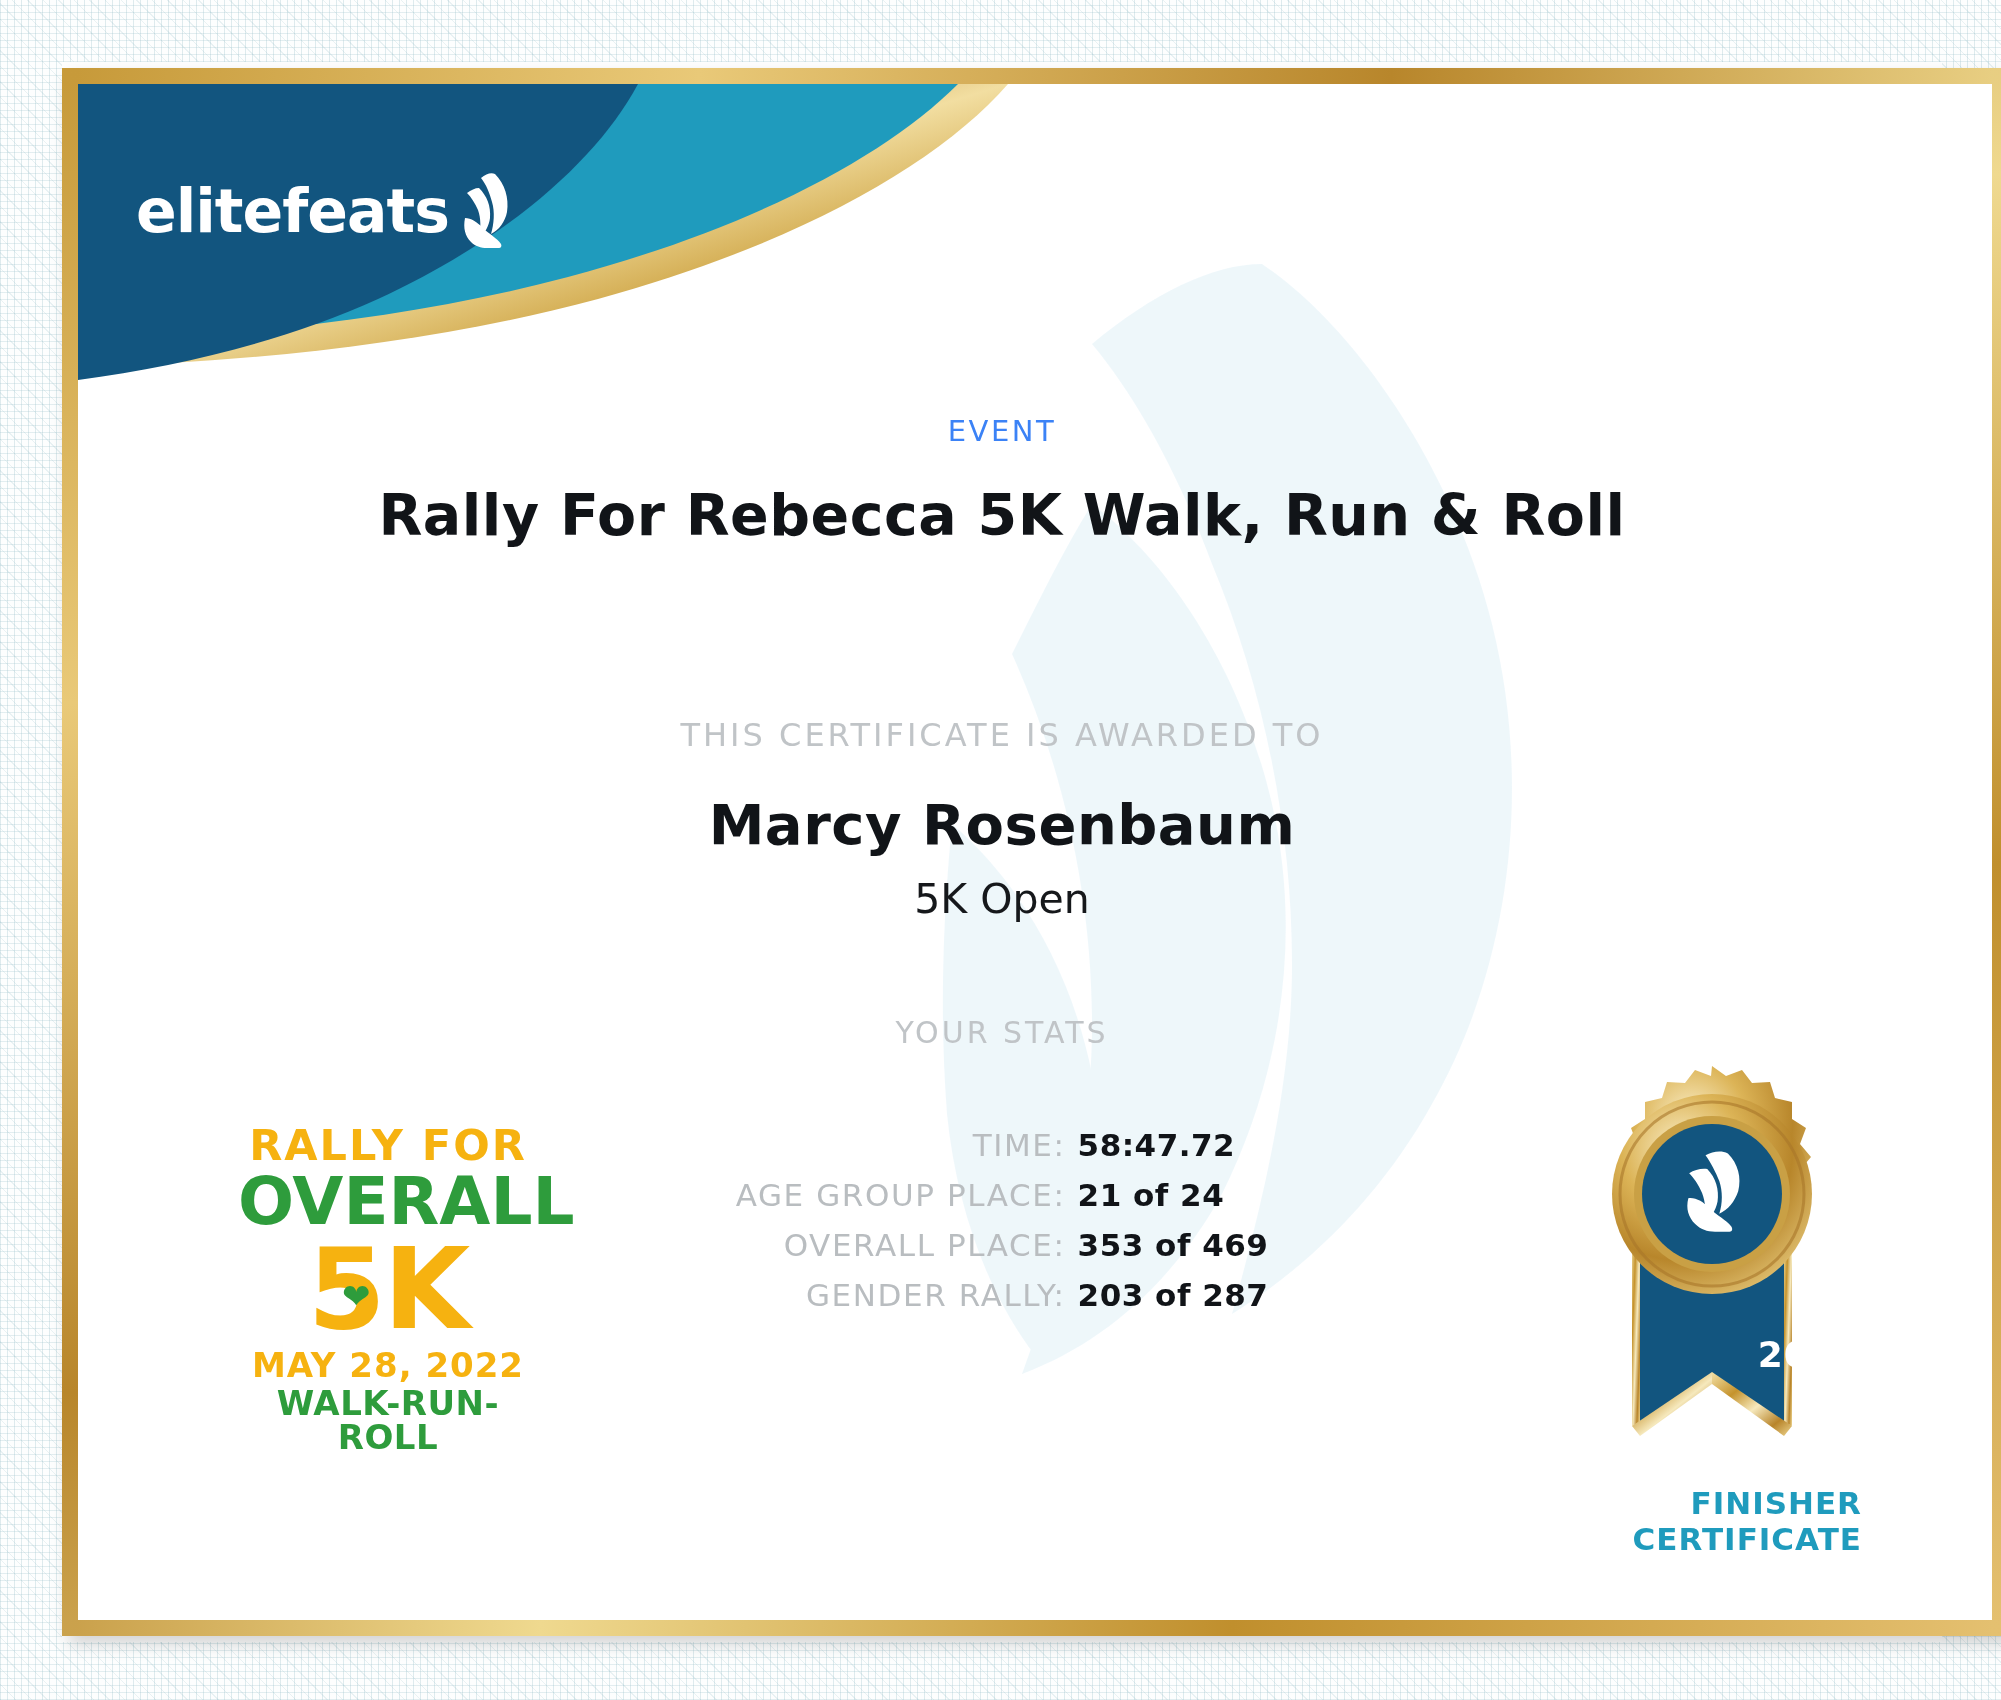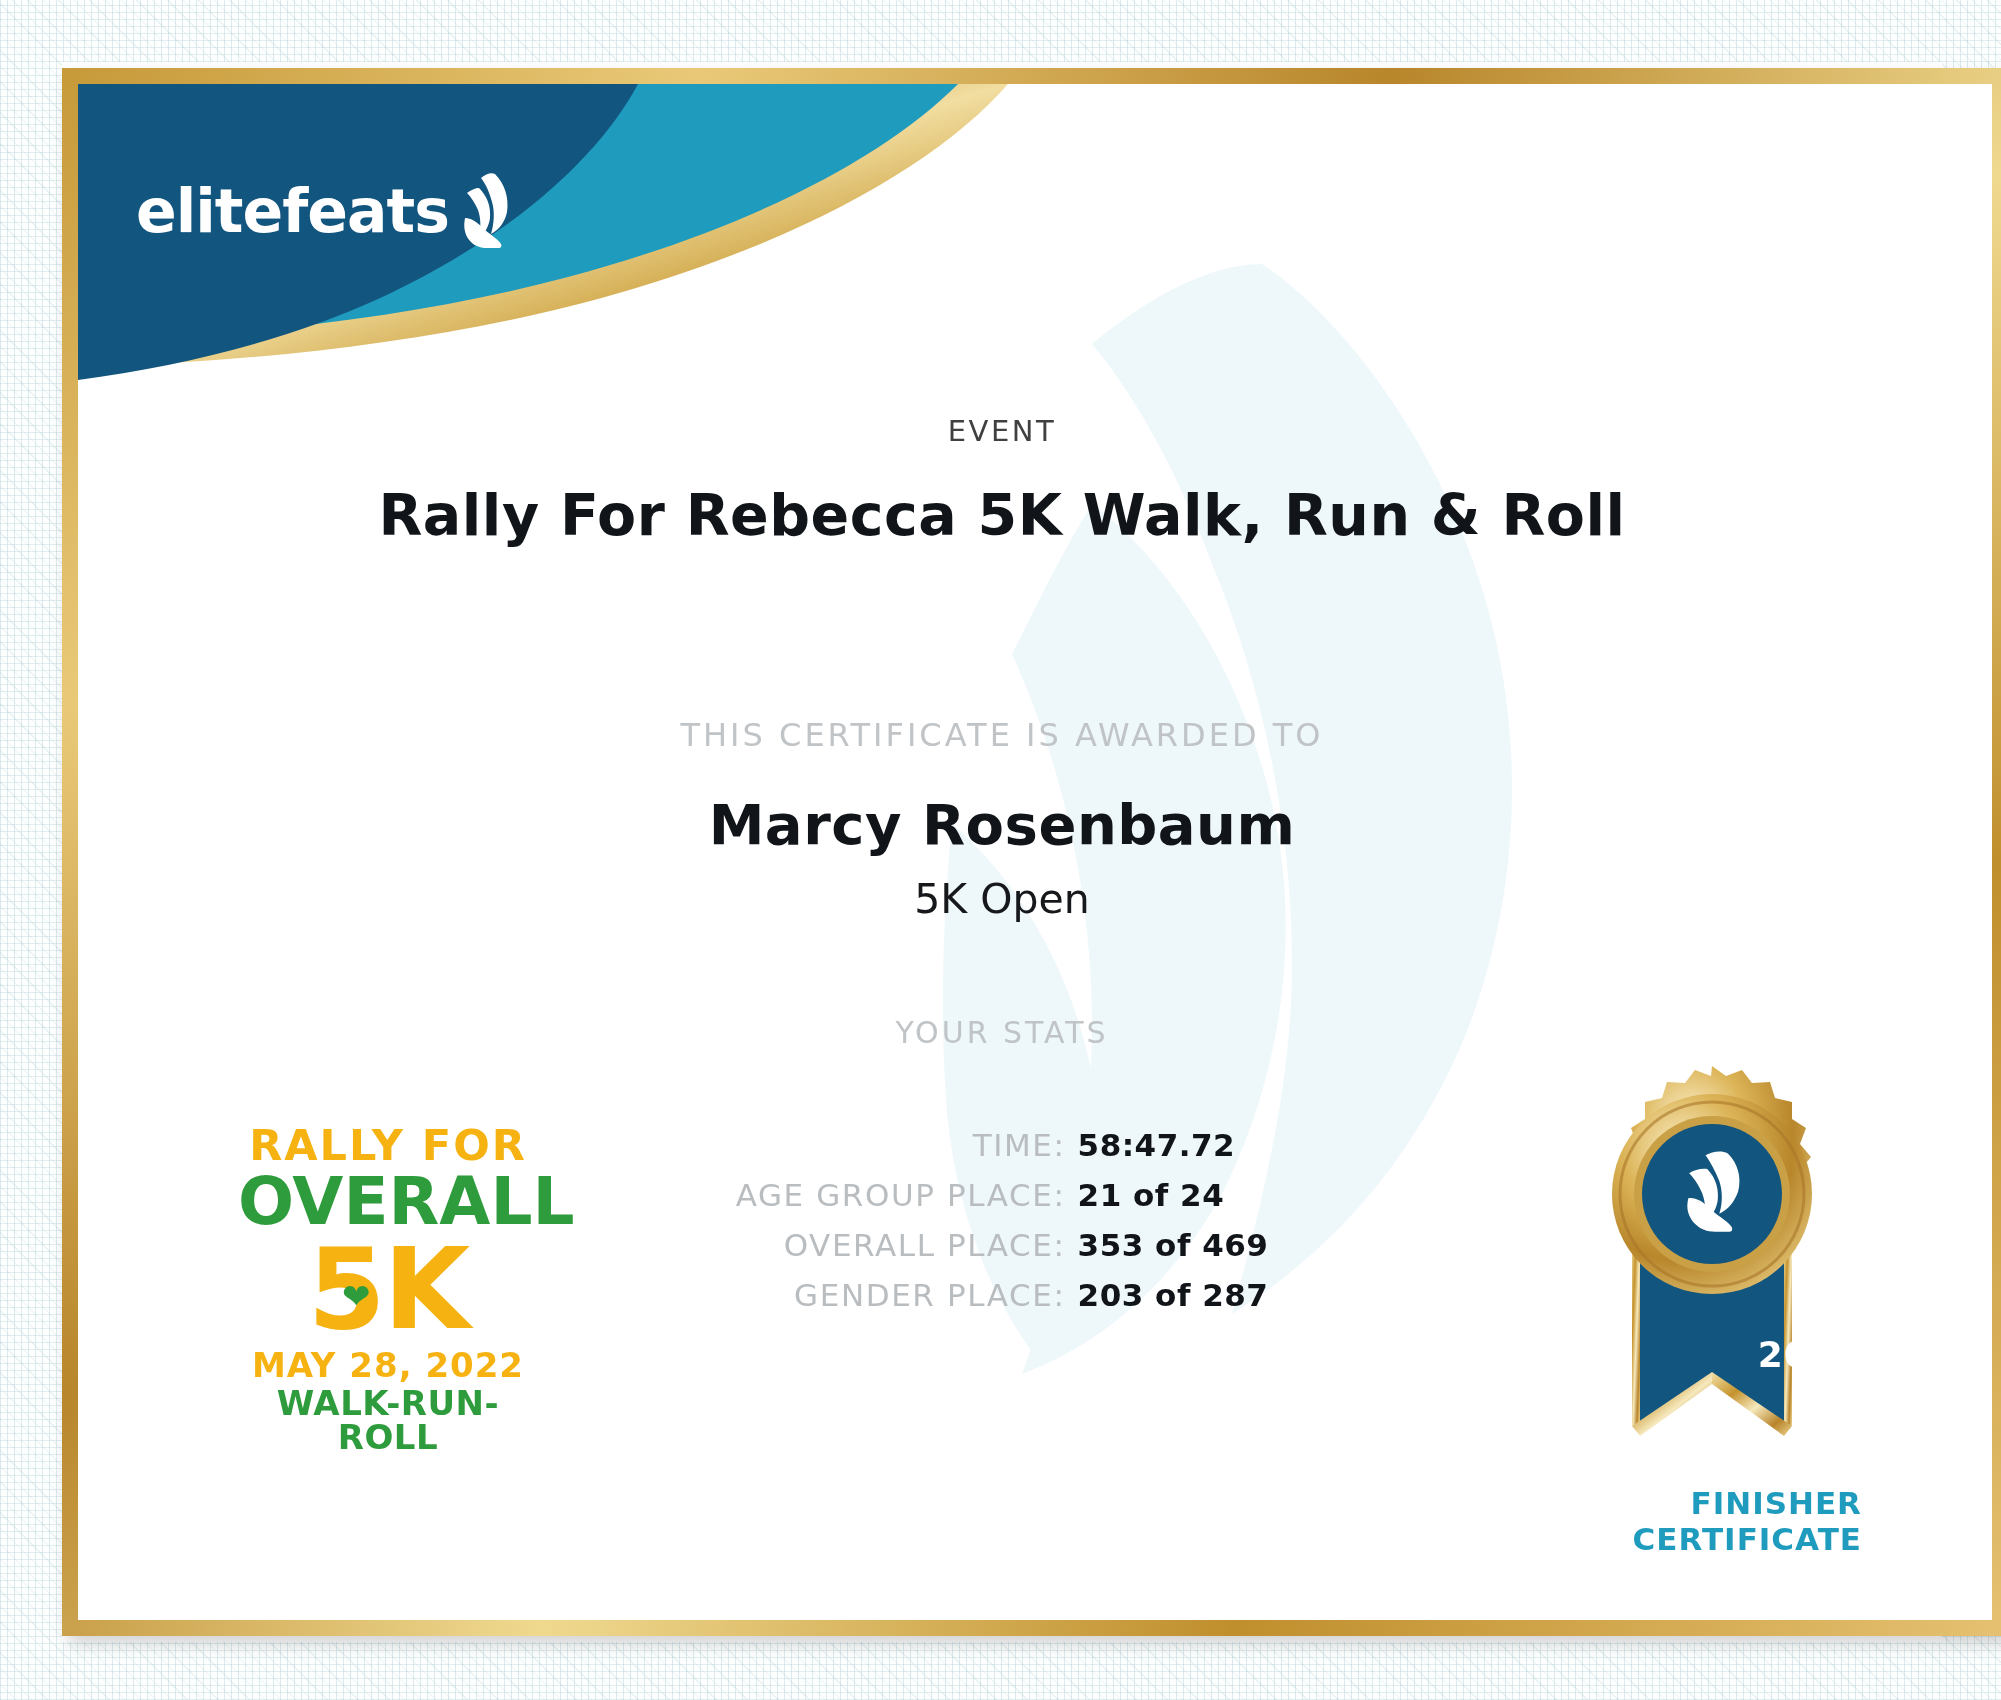--- a/index.html
+++ b/index.html
@@ -92,21 +92,21 @@
 
   
   .content {
     position: absolute;
     left: 0;
     top: 330px;
     width: 1848px;
     text-align: center;
   }
   .label {
-    color: #404040;
+    color: #3b82f6;
     font-size: 29px;
     letter-spacing: 2.5px;
     font-weight: 500;
     font-family: "DejaVu Sans", sans-serif;
   }
   .event-name {
     margin-top: 34px;
     color: #111418;
     font-size: 57px;
     font-weight: 700;
@@ -311,21 +311,21 @@
         </tr>
         <tr>
           <td class="stat-key">AGE GROUP PLACE:</td>
           <td class="stat-val">21 of 24</td>
         </tr>
         <tr>
           <td class="stat-key">OVERALL PLACE:</td>
           <td class="stat-val">353 of 469</td>
         </tr>
         <tr>
-          <td class="stat-key">GENDER PLACE:</td>
+          <td class="stat-key">GENDER RALLY:</td>
           <td class="stat-val">203 of 287</td>
         </tr>
       </tbody>
         </table>
     </div>
 
     <div class="race-logo">
       <div class="rl-rally">RALLY FOR</div>
       <div class="rl-rebecca">OVERALL</div>
       <div class="rl-5k-wrap">

